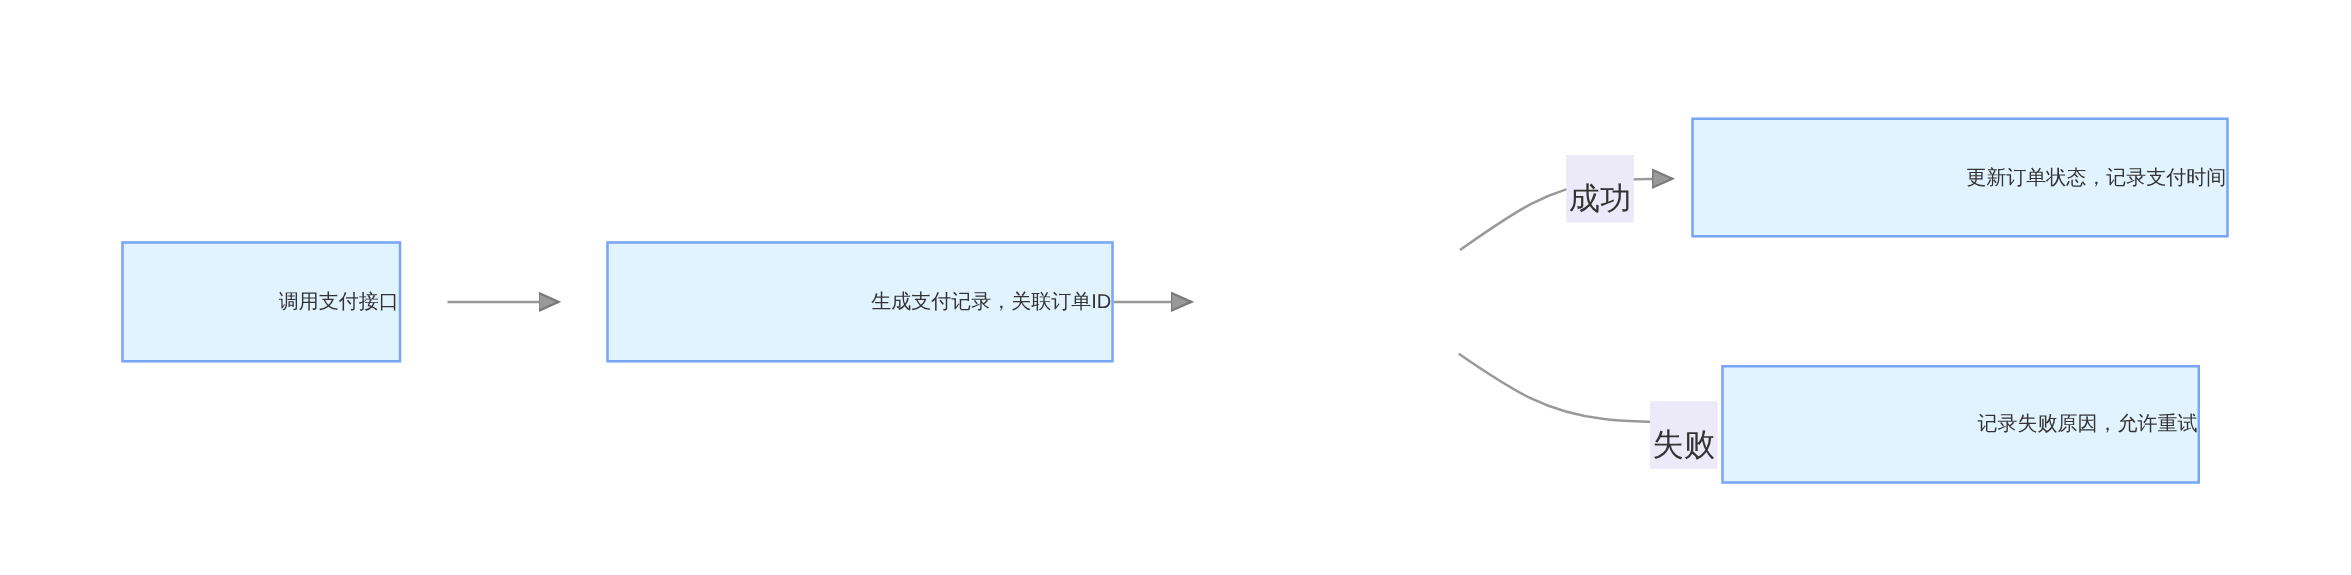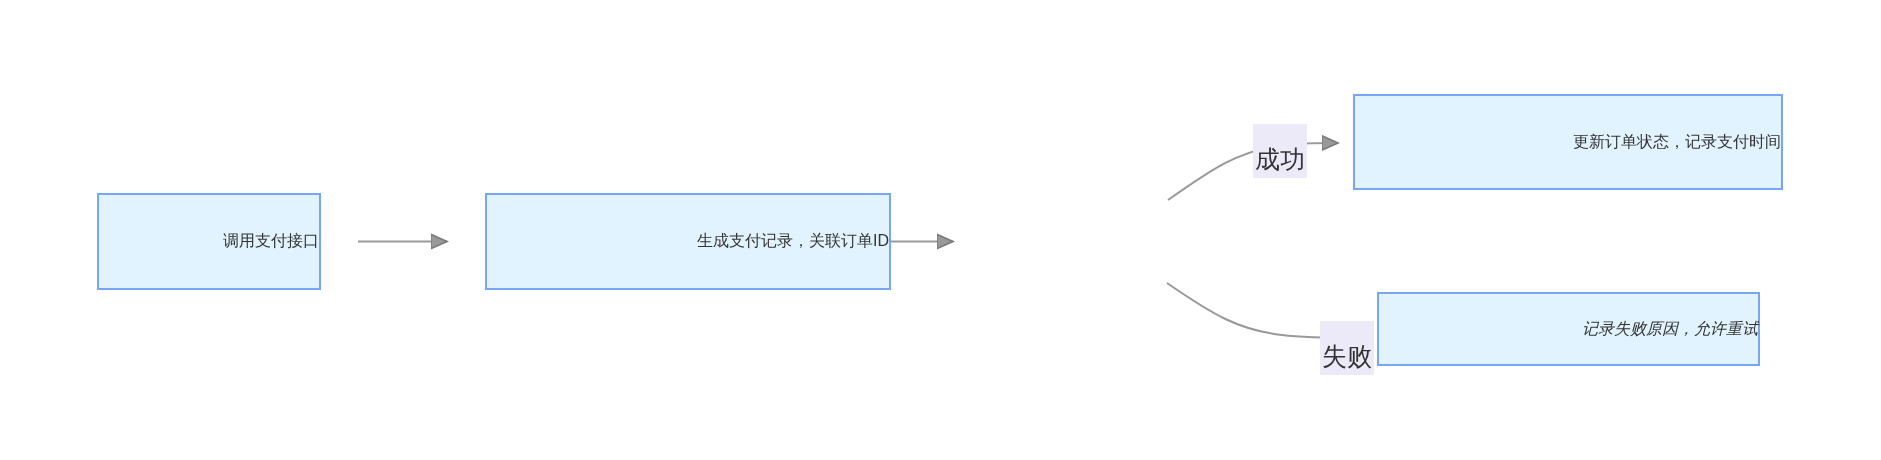--- a/index.html
+++ b/index.html
@@ -39,21 +39,21 @@
     background:var(--node-fill);
     border:2px solid var(--node-border);
     color:var(--text-color);
     font-size:16px;
     text-align:center;
     z-index:2;
   }
   .node-call{left:97px;top:193px;width:224px;height:97px;}
   .node-record{left:459px;top:193px;width:406px;height:97px;margin-left:26px;}
   .node-update{left:1353px;top:94px;width:430px;height:96px;}
-  .node-failure{left:1377px;top:292px;width:383px;height:74px;font-style:italic;}
+  .node-failure{left:1377px;top:292px;width:383px;height:95px;}
   .diamond-node{
     position:absolute;
     left:965px;top:120px;
     width:244px;height:244px;
     z-index:2;
   }
   .diamond-node svg{position:absolute;left:0;top:0;width:100%;height:100%;}
   .diamond-node .diamond-shape{
     fill:var(--node-fill);
     stroke:var(--node-border);

